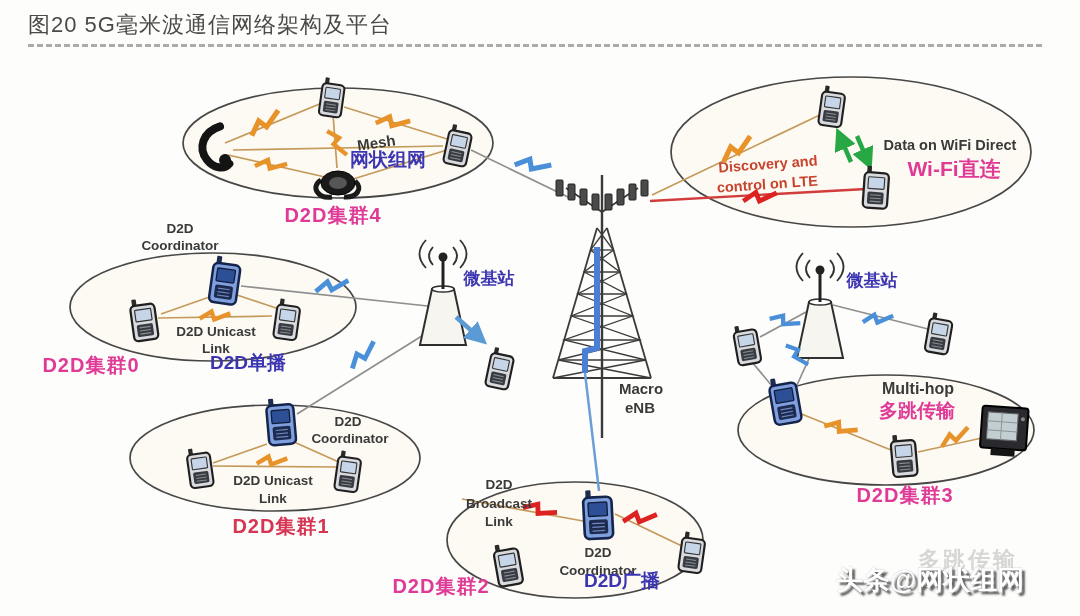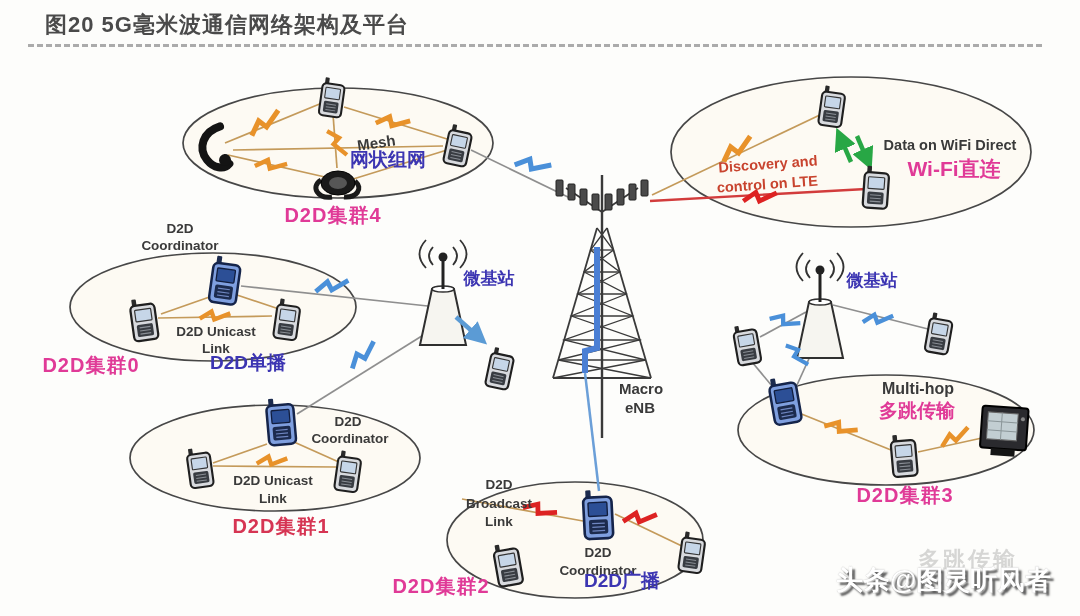--- a/index.html
+++ b/index.html
@@ -1,18 +1,18 @@
 <!DOCTYPE html>
 <html><head>
 <meta charset="utf-8">
 <style>
   html,body{margin:0;padding:0;}
   body{width:1080px;height:616px;position:relative;background:#fdfdfb;overflow:hidden;
        font-family:"Liberation Sans","DejaVu Sans",sans-serif;}
-  .title{position:absolute;left:28px;top:10px;font-size:22px;font-weight:bold;color:#4a4a4a;letter-spacing:1px;margin-left:17px;}
+  .title{position:absolute;left:28px;top:10px;font-size:22px;font-weight:normal;color:#4a4a4a;letter-spacing:1px;}
   .title-rule{position:absolute;left:28px;top:44px;width:1014px;border-top:3px dashed #ababab;}
   svg{position:absolute;left:0;top:0;}
   svg text{font-family:"Liberation Sans","DejaVu Sans",sans-serif;}
   .ellipse{fill:#fdfaf3;stroke:#474747;stroke-width:1.7;}
   .ln-tan{stroke:#c49a5a;stroke-width:1.7;fill:none;}
   .ln-gray{stroke:#8f8f8f;stroke-width:1.7;fill:none;}
   .ln-red{stroke:#d23c3c;stroke-width:2.4;fill:none;}
   .bolt-o{color:#e8922a;} .bolt-b{color:#4a90d9;} .bolt-r{color:#dd2222;}
   .t-dark{fill:#3a3a3a;}
   .wm-faint{position:absolute;left:918px;top:545px;font-size:22px;font-weight:bold;
@@ -257,13 +257,13 @@
     <text x="441" y="593" text-anchor="middle" font-size="20" letter-spacing="1" fill="#e03a97">D2D集群2</text>
     <text x="622" y="587" text-anchor="middle" font-size="19" fill="#3c35b2">D2D广播</text>
 
     <text x="918" y="394" text-anchor="middle" font-size="16" class="t-dark">Multi-hop</text>
     <text x="917" y="417" text-anchor="middle" font-size="19" fill="#e03a97">多跳传输</text>
     <text x="905" y="502" text-anchor="middle" font-size="20" letter-spacing="1" fill="#e03a97">D2D集群3</text>
   </g>
 </svg>
 
 <div class="wm-faint">多跳传输</div>
-<div class="wm-main">头条@图灵听风者</div>
+<div class="wm-main">头条@网状组网</div>
 
 </body></html>

